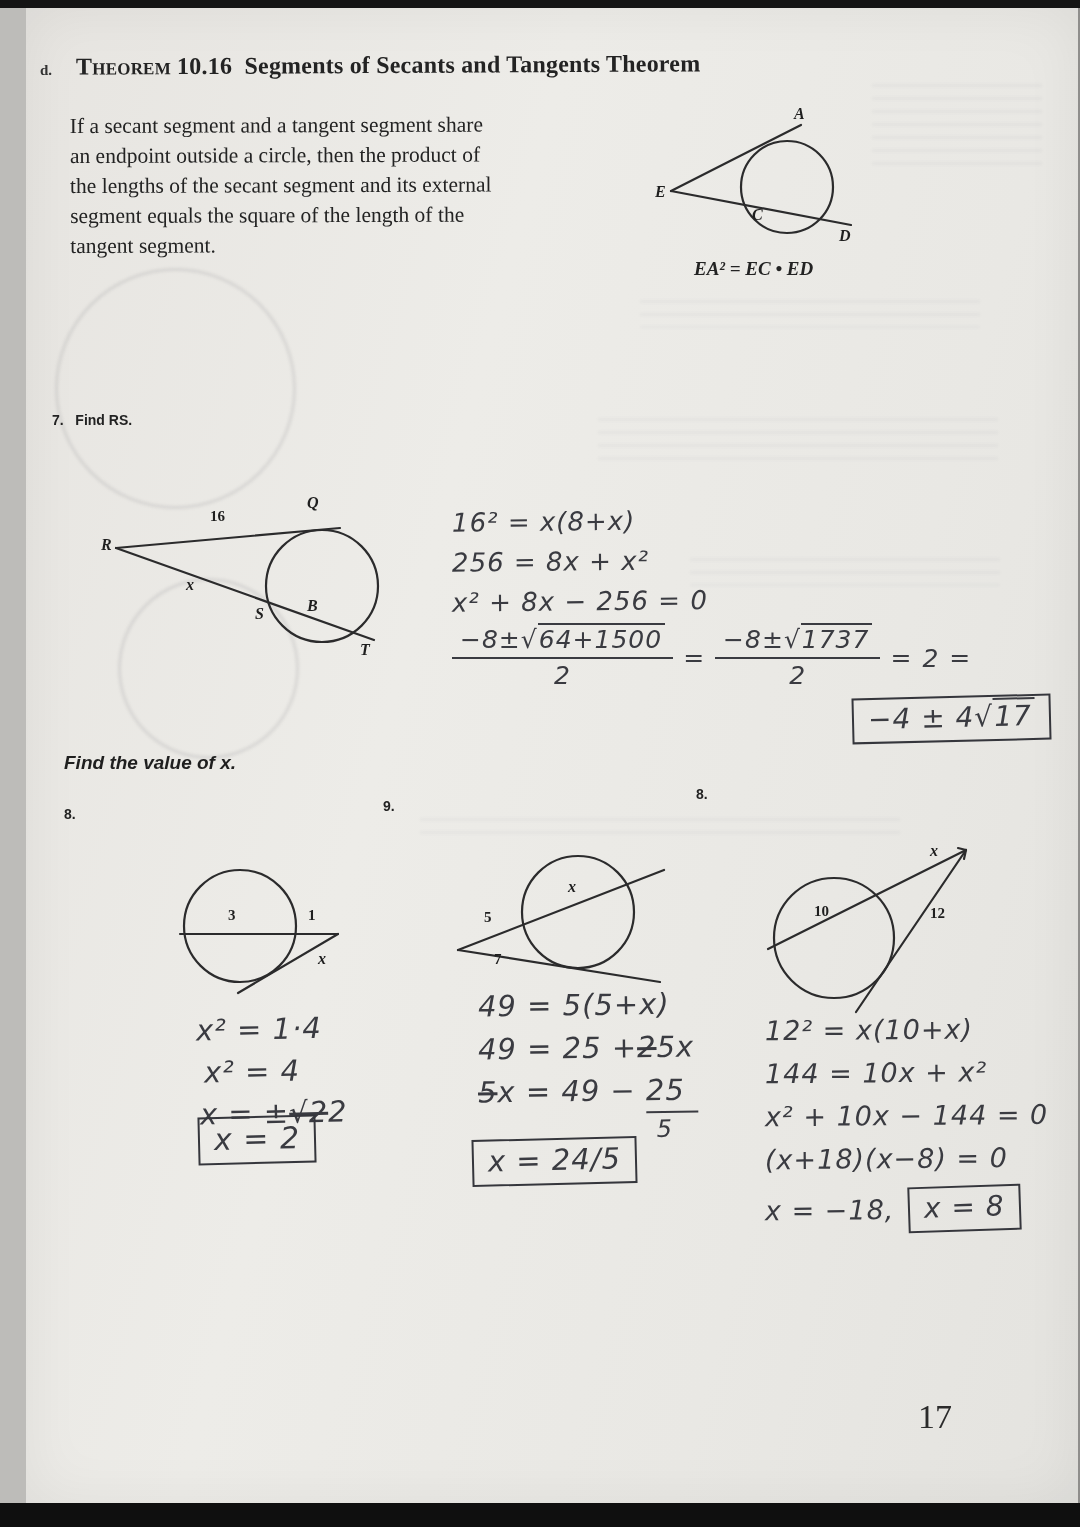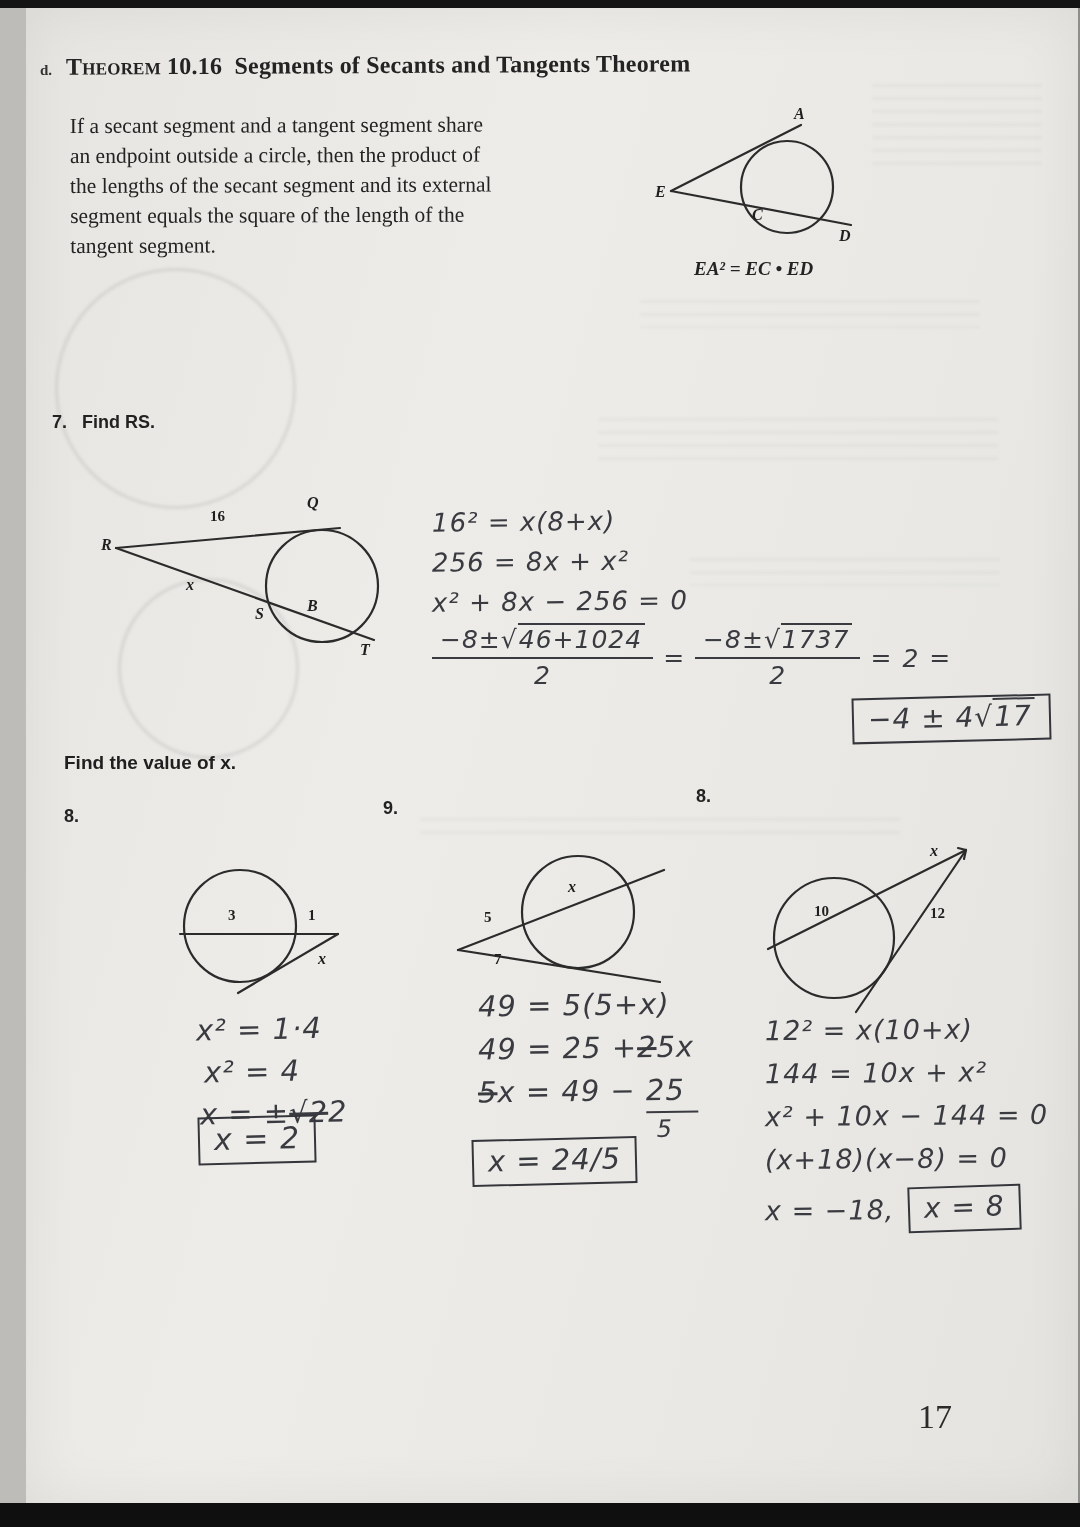--- a/index.html
+++ b/index.html
@@ -10,24 +10,24 @@
          box-shadow:inset 0 0 60px rgba(0,0,0,0.06);}
   .edge-top{position:absolute;left:0;top:0;width:1080px;height:8px;background:#141414;}
   .edge-bottom{position:absolute;left:0;top:1503px;width:1080px;height:24px;background:#0f0f0f;}
   .edge-left{position:absolute;left:0;top:0;width:26px;height:1527px;background:#bdbcb9;}
   .abs{position:absolute;}
 
   
   .print{color:#232323;}
   .thm-letter{font-size:15px;font-weight:bold;color:#333;}
   .thm-heading{font-size:24px;font-weight:bold;letter-spacing:.2px;transform:rotate(-0.3deg);}
-  .thm-heading .sc{font-variant:small-caps;}
+  .thm-heading .sc{font-variant:small-caps;margin-left:10px;}
   .thm-body{font-size:21.5px;line-height:1.4;width:580px;transform:rotate(-0.2deg);}
   .formula{font-size:19px;font-weight:bold;font-style:italic;}
-  .prob-label{font-family:"Liberation Sans",sans-serif;font-size:18px;font-weight:bold;color:#222;}
+  .prob-label{font-family:"Liberation Sans",sans-serif;font-size:14px;font-weight:bold;color:#222;}
   .section-heading{font-family:"Liberation Sans",sans-serif;font-size:19px;font-weight:bold;color:#1f1f1f;}
   .page-number{font-size:34px;color:#2b2b2b;}
 
   
   svg .geo{fill:none;stroke:#2b2b2c;stroke-width:2.2;stroke-linecap:round;}
   svg text{font-family:"Liberation Serif",serif;fill:#1f1f1f;}
   svg .pt{font-style:italic;font-size:16px;font-weight:600;}
   svg .len{font-size:15px;font-weight:700;}
   svg .var{font-style:italic;font-size:16px;font-weight:600;}
 
@@ -104,48 +104,48 @@
     <line class="geo" x1="16" y1="56" x2="274" y2="148"></line>
     <text class="pt" x="1" y="58">R</text>
     <text class="len" x="110" y="29">16</text>
     <text class="pt" x="207" y="16">Q</text>
     <text class="var" x="86" y="98">x</text>
     <text class="pt" x="155" y="127">S</text>
     <text class="pt" x="207" y="119">B</text>
     <text class="pt" x="260" y="163">T</text>
   </svg>
 
-  <div class="abs hw p7" style="left:432px;top:505px;">
+  <div class="abs hw p7" style="left:452px;top:505px;">
     <div class="hw-line">16² = x(8+x)</div>
     <div class="hw-line">256 = 8x + x²</div>
     <div class="hw-line">x² + 8x − 256 = 0</div>
     <div class="fracrow">
       <span class="frac">
-        <span class="num"><span>−8±√</span><span class="rad">46+1024</span></span>
+        <span class="num"><span>−8±√</span><span class="rad">64+1500</span></span>
         <span class="den">2</span>
       </span>
       <span>=</span>
       <span class="frac">
         <span class="num"><span>−8±√</span><span class="rad">1737</span></span>
         <span class="den">2</span>
       </span>
       <span>=</span>
       <span class="frac">
         <span class="den">2</span>
       </span>
       <span>=</span>
     </div>
   </div>
   <div class="abs hw" style="left:852px;top:696px;">
     <span class="hand-box" style="font-size:28px;">
       <span>−4 ± 4√</span><span class="rad">17</span>
     </span>
   </div>
 
-  <div class="abs section-heading" style="left:64px;top:752px;">Find the value of x.</div>
+  <div class="abs section-heading" style="left:64px;top:752px;font-style:italic;">Find the value of x.</div>
 
   <div class="abs prob-label" style="left:64px;top:806px;">8.</div>
   <div class="abs prob-label" style="left:383px;top:798px;">9.</div>
   <div class="abs prob-label" style="left:696px;top:786px;">8.</div>
 
   <svg class="abs" style="left:168px;top:858px;" width="185" height="152" viewBox="0 0 185 152">
     <circle class="geo" cx="72" cy="68" r="56"></circle>
     <line class="geo" x1="12" y1="76" x2="170" y2="76"></line>
     <line class="geo" x1="170" y1="76" x2="70" y2="135"></line>
     <text class="len" x="60" y="62">3</text>

